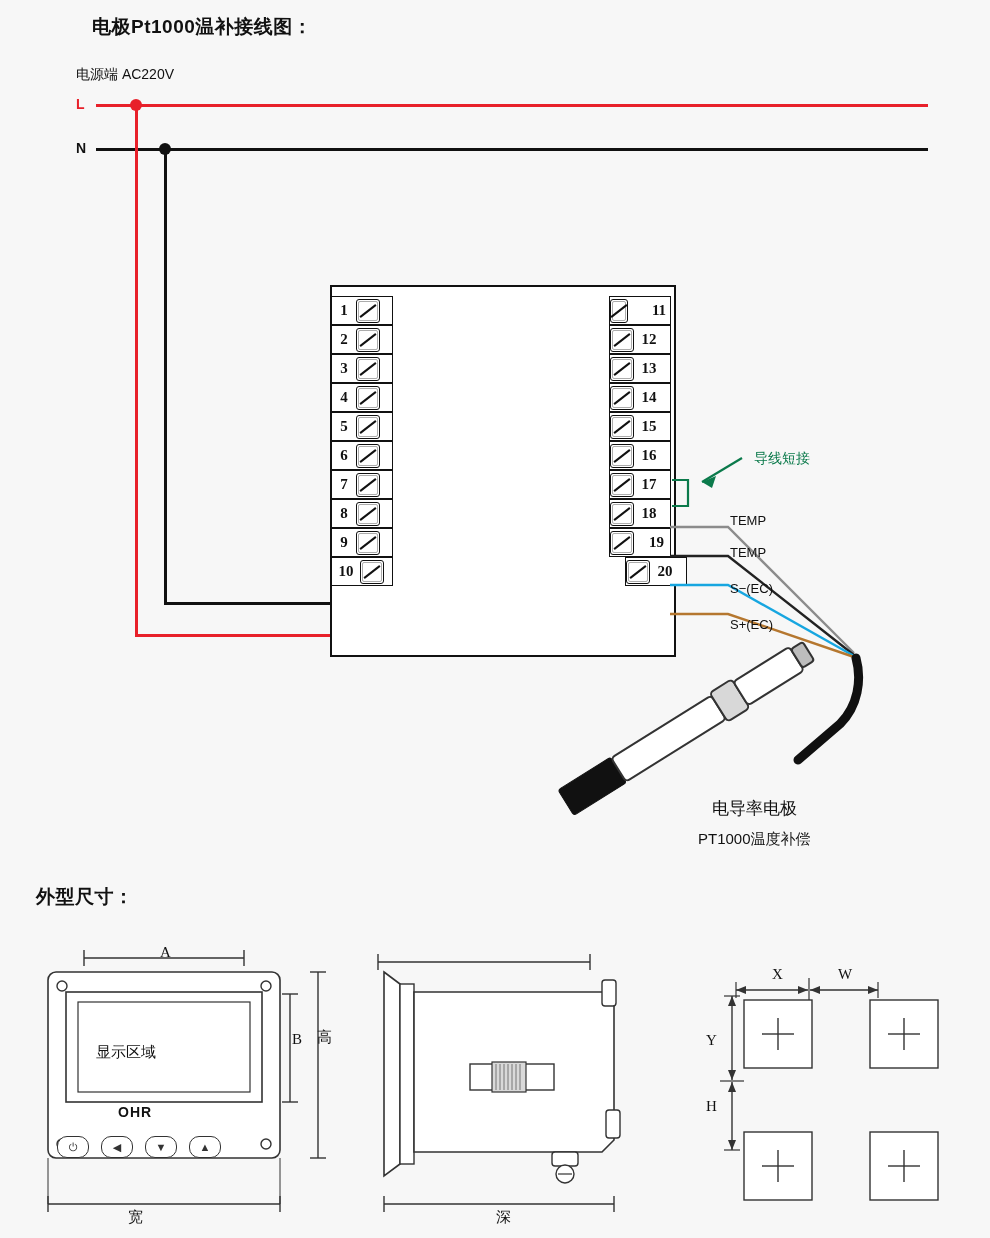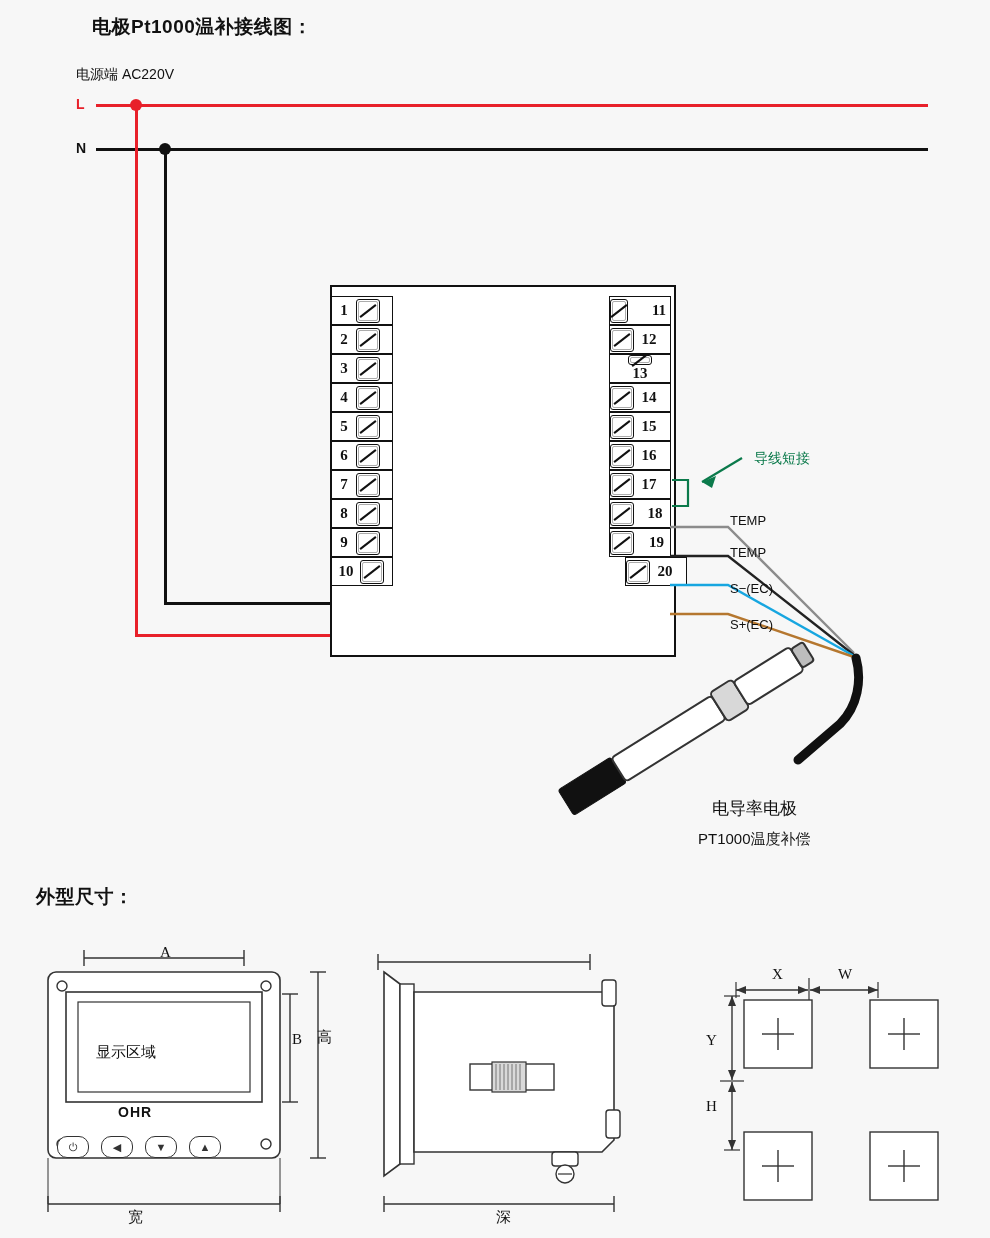--- a/index.html
+++ b/index.html
@@ -129,21 +129,21 @@
 
 <div class="term-col" style="left:609px;top:296px;">
   <div class="term-row" style="left:0px;top:0px;">
       <span class="screw"></span>
       <span class="num" style="width:30px;margin-left:20px;">11</span>
     </div>
   <div class="term-row" style="left:0px;top:29px;">
       <span class="screw"></span>
       <span class="num" style="width:30px;">12</span>
     </div>
-  <div class="term-row" style="left:0px;top:58px;flex-direction:column;">
+  <div class="term-row" style="left:0px;top:58px;">
       <span class="screw"></span>
       <span class="num" style="width:30px;">13</span>
     </div>
   <div class="term-row" style="left:0px;top:87px;">
       <span class="screw"></span>
       <span class="num" style="width:30px;">14</span>
     </div>
   <div class="term-row" style="left:0px;top:116px;">
       <span class="screw"></span>
       <span class="num" style="width:30px;">15</span>
@@ -151,21 +151,21 @@
   <div class="term-row" style="left:0px;top:145px;">
       <span class="screw"></span>
       <span class="num" style="width:30px;">16</span>
     </div>
   <div class="term-row" style="left:0px;top:174px;">
       <span class="screw"></span>
       <span class="num" style="width:30px;">17</span>
     </div>
   <div class="term-row" style="left:0px;top:203px;">
       <span class="screw"></span>
-      <span class="num" style="width:30px;margin-left:6px;">18</span>
+      <span class="num" style="width:30px;">18</span>
     </div>
   <div class="term-row" style="left:0px;top:232px;">
       <span class="screw"></span>
       <span class="num" style="width:30px;text-align:right;">19</span>
     </div>
   <div class="term-row" style="left:16px;top:261px;">
       <span class="screw"></span>
       <span class="num" style="width:30px;">20</span>
     </div>
 </div>

